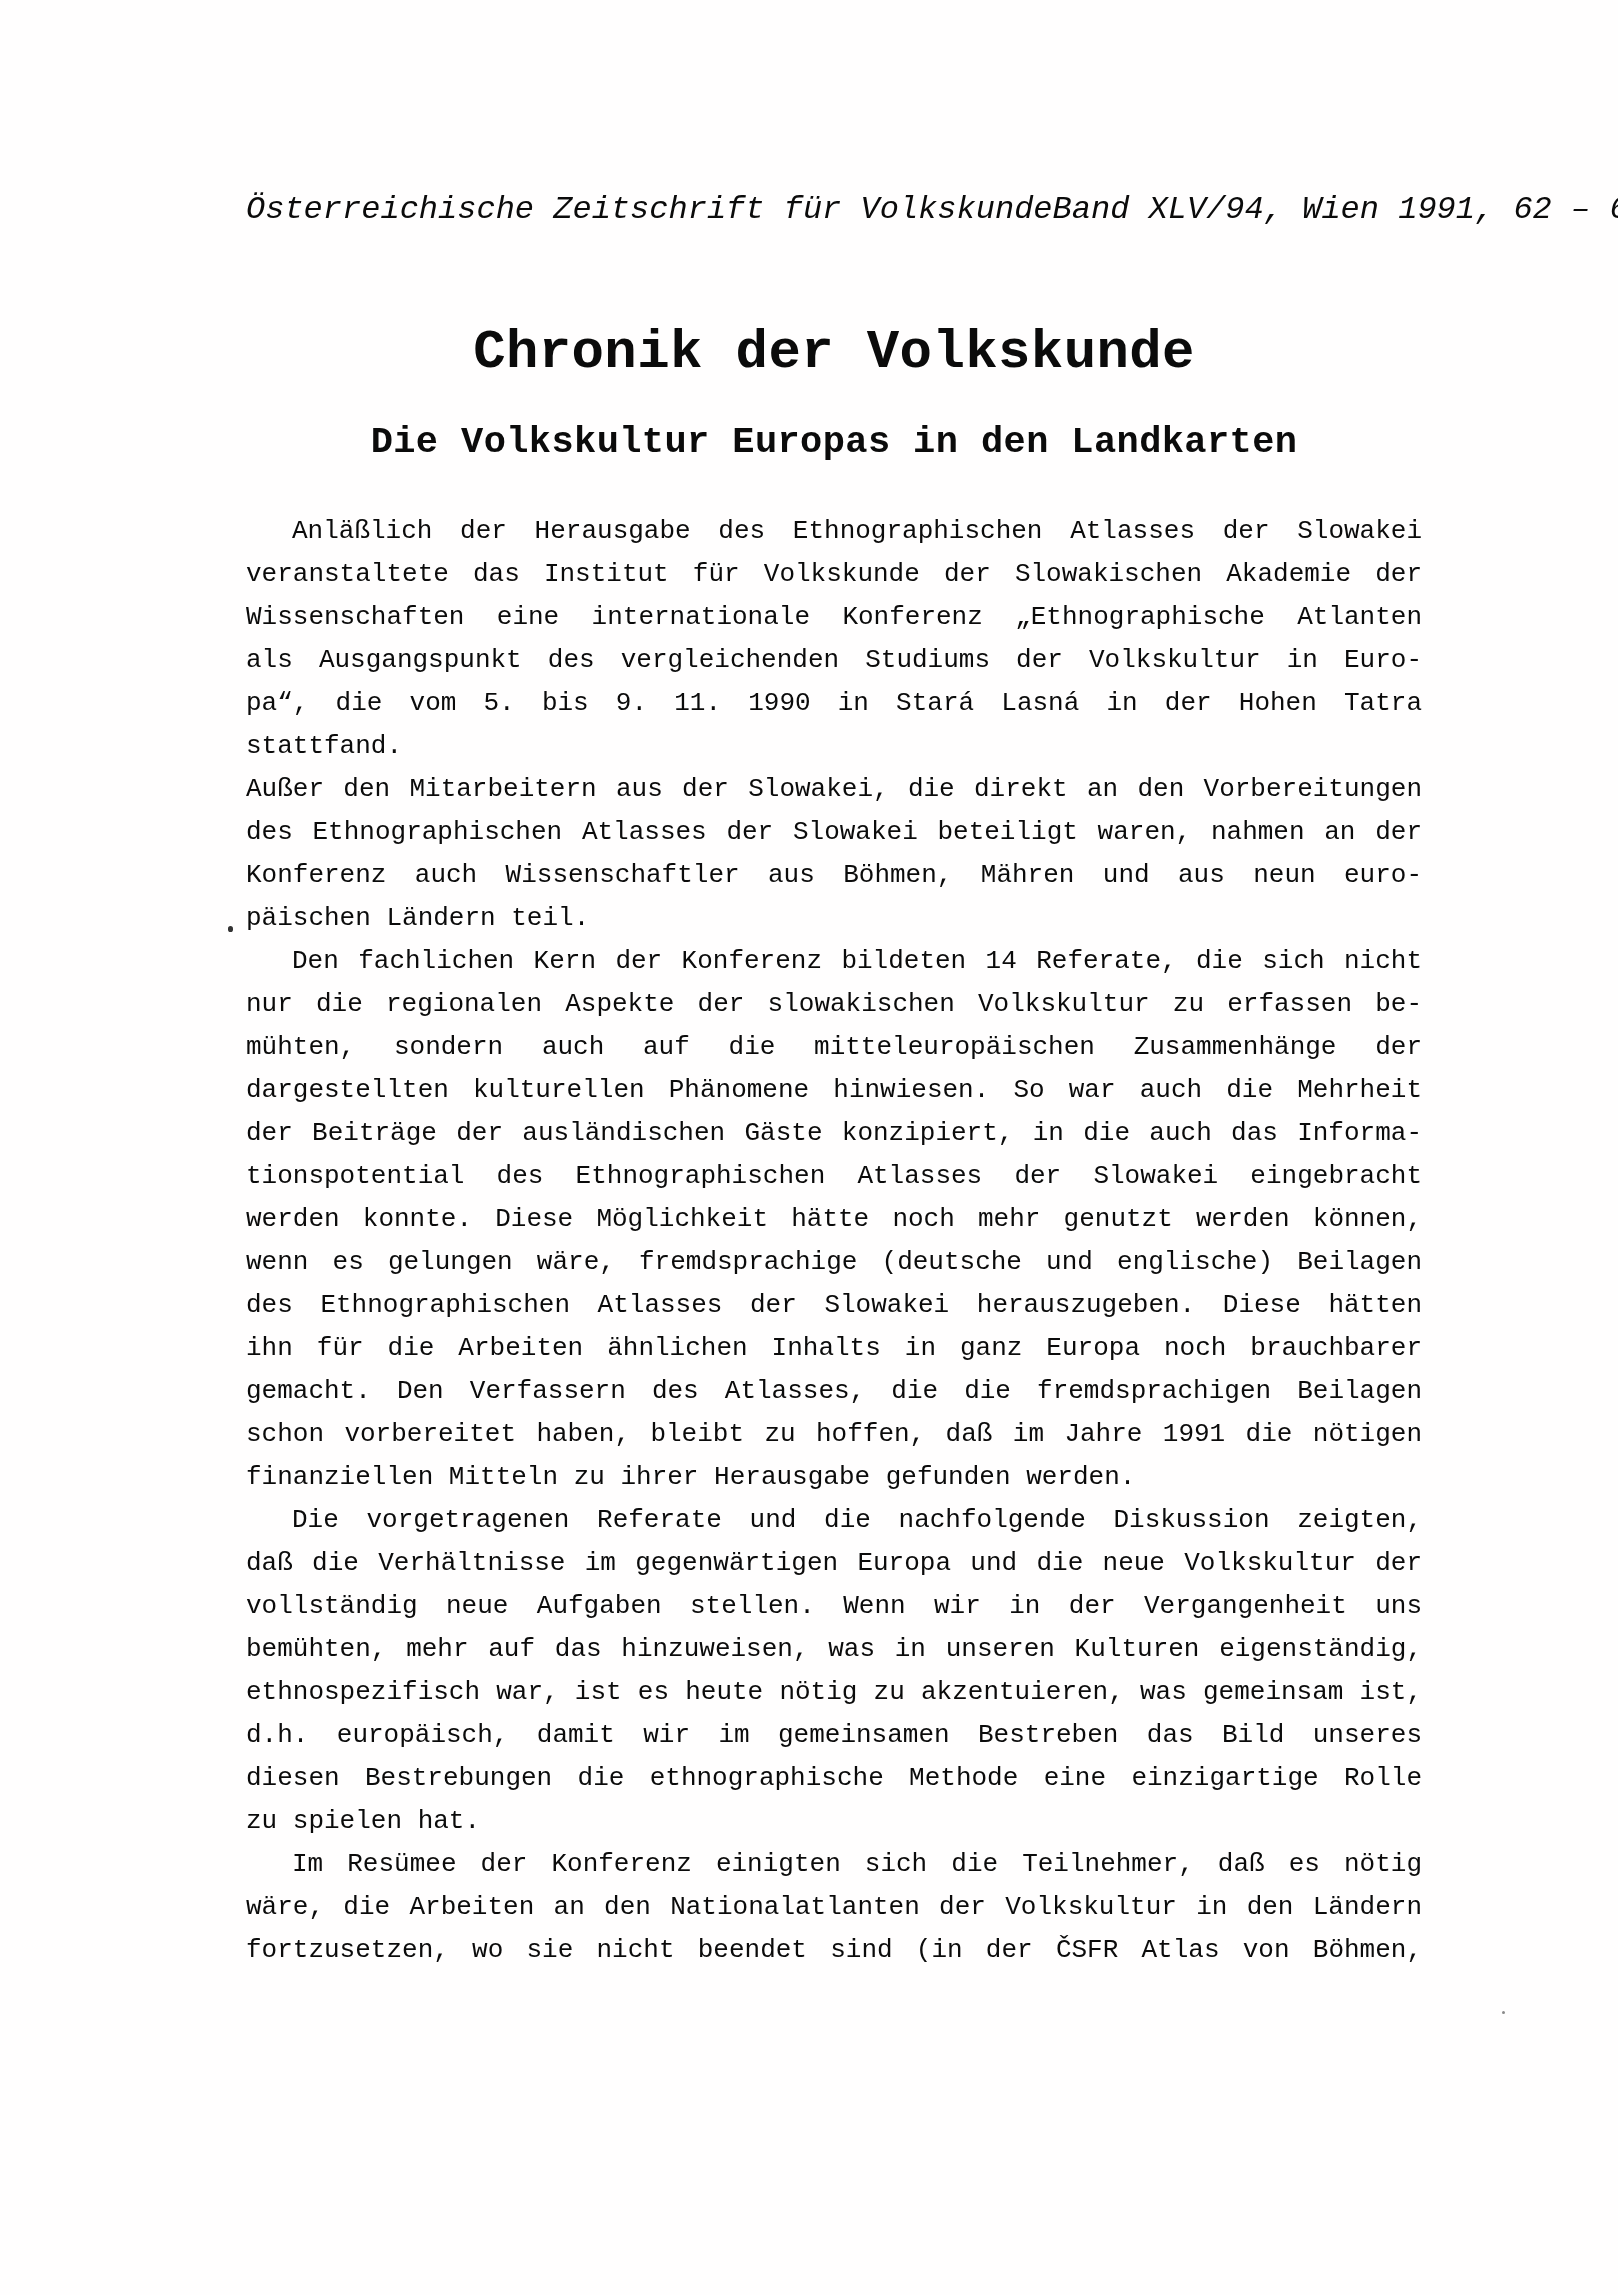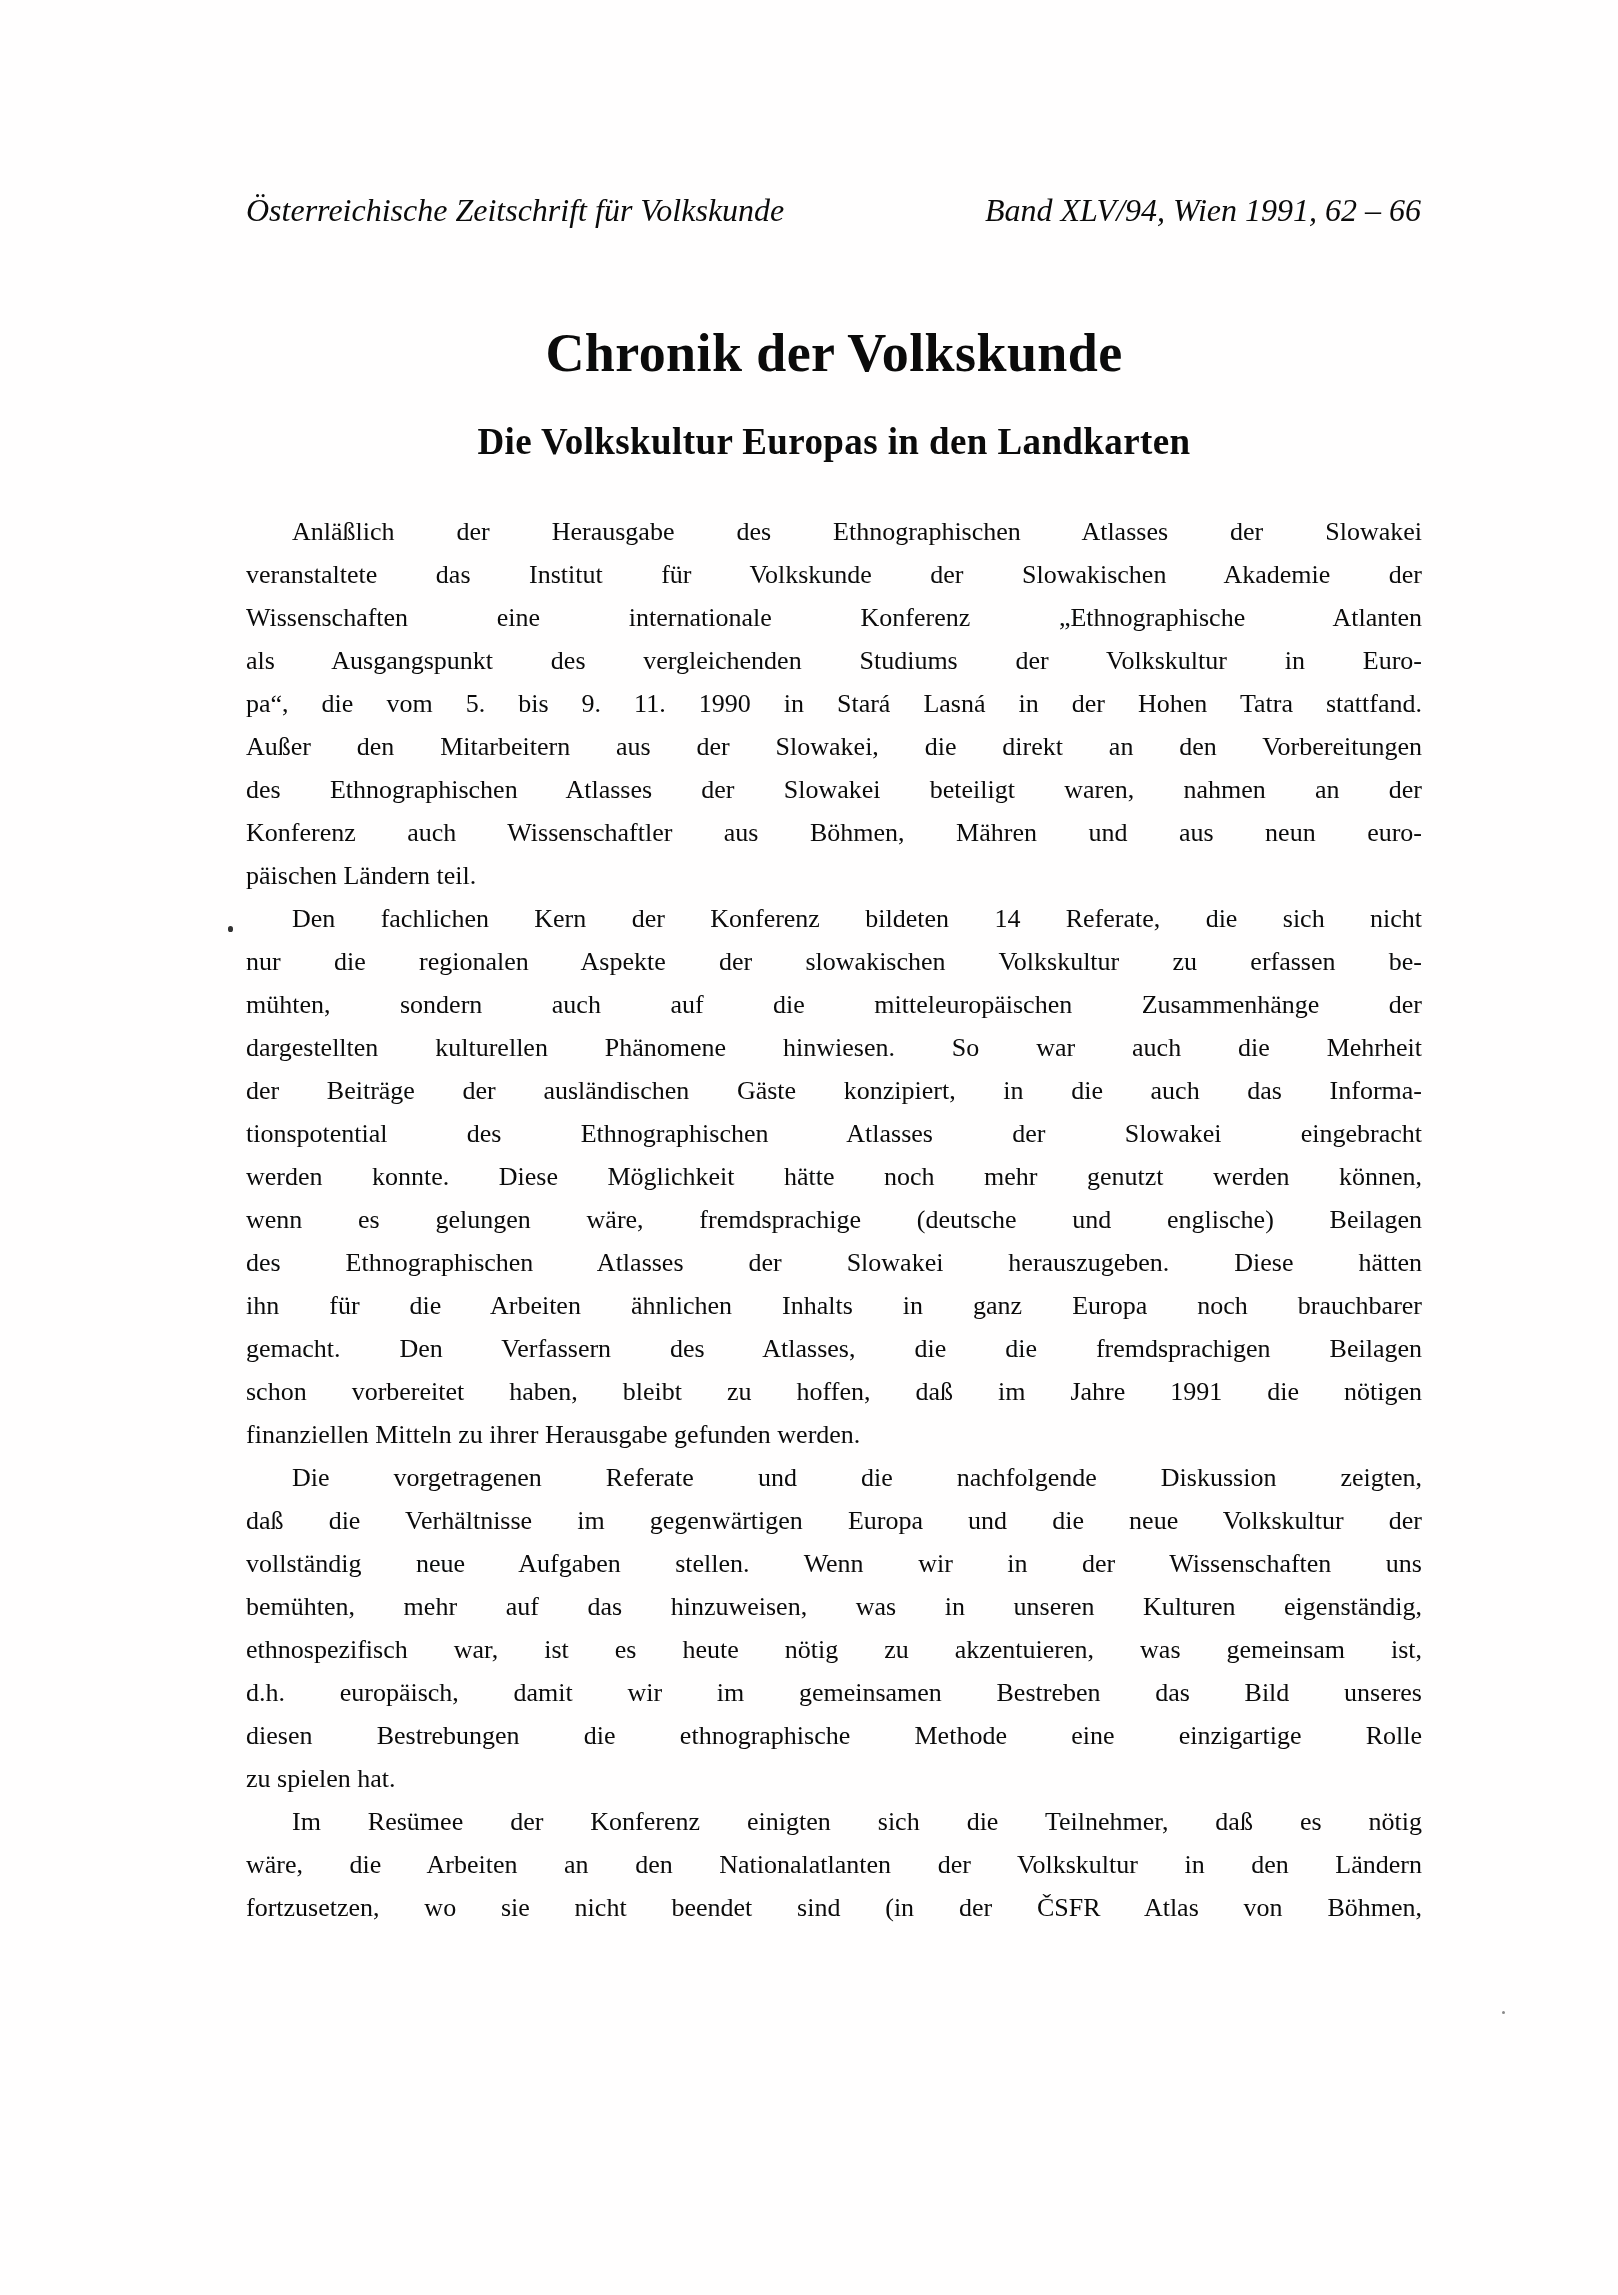--- a/index.html
+++ b/index.html
@@ -1,21 +1,21 @@
 <!DOCTYPE html>
 <html style="font-size:13px"><head>
 <meta charset="utf-8">
 <style>
   html, body { margin: 0; padding: 0; background: #ffffff; }
   .page {
     position: relative;
     width: 1618px;
     height: 2295px;
     background: #fffefe;
-    font-family: Liberation Serif, serif;
+    font-family: Liberation Mono, monospace;
     color: #0b0b0b;
     overflow: hidden;
   }
   .running-head {
     position: absolute;
     left: 246px;
     right: 197px;
     top: 191px;
     display: flex;
     justify-content: space-between;
@@ -108,21 +108,21 @@
         <div class="tline">wenn es gelungen wäre, fremdsprachige (deutsche und englische) Beilagen</div>
         <div class="tline">des Ethnographischen Atlasses der Slowakei herauszugeben. Diese hätten</div>
         <div class="tline">ihn für die Arbeiten ähnlichen Inhalts in ganz Europa noch brauchbarer</div>
         <div class="tline">gemacht. Den Verfassern des Atlasses, die die fremdsprachigen Beilagen</div>
         <div class="tline">schon vorbereitet haben, bleibt zu hoffen, daß im Jahre 1991 die nötigen</div>
         <div class="tline tline-last">finanziellen Mitteln zu ihrer Herausgabe gefunden werden.</div>
       </div>
     <div class="paragraph">
         <div class="tline tline-first">Die vorgetragenen Referate und die nachfolgende Diskussion zeigten,</div>
         <div class="tline">daß die Verhältnisse im gegenwärtigen Europa und die neue Volkskultur der</div>
-        <div class="tline">vollständig neue Aufgaben stellen. Wenn wir in der Wissenschaften uns</div>
+        <div class="tline">vollständig neue Aufgaben stellen. Wenn wir in der Vergangenheit uns</div>
         <div class="tline">bemühten, mehr auf das hinzuweisen, was in unseren Kulturen eigenständig,</div>
         <div class="tline">ethnospezifisch war, ist es heute nötig zu akzentuieren, was gemeinsam ist,</div>
         <div class="tline">d.h. europäisch, damit wir im gemeinsamen Bestreben das Bild unseres</div>
         <div class="tline">diesen Bestrebungen die ethnographische Methode eine einzigartige Rolle</div>
         <div class="tline tline-last">zu spielen hat.</div>
       </div>
     <div class="paragraph">
         <div class="tline tline-first">Im Resümee der Konferenz einigten sich die Teilnehmer, daß es nötig</div>
         <div class="tline">wäre, die Arbeiten an den Nationalatlanten der Volkskultur in den Ländern</div>
         <div class="tline">fortzusetzen, wo sie nicht beendet sind (in der ČSFR Atlas von Böhmen,</div>

